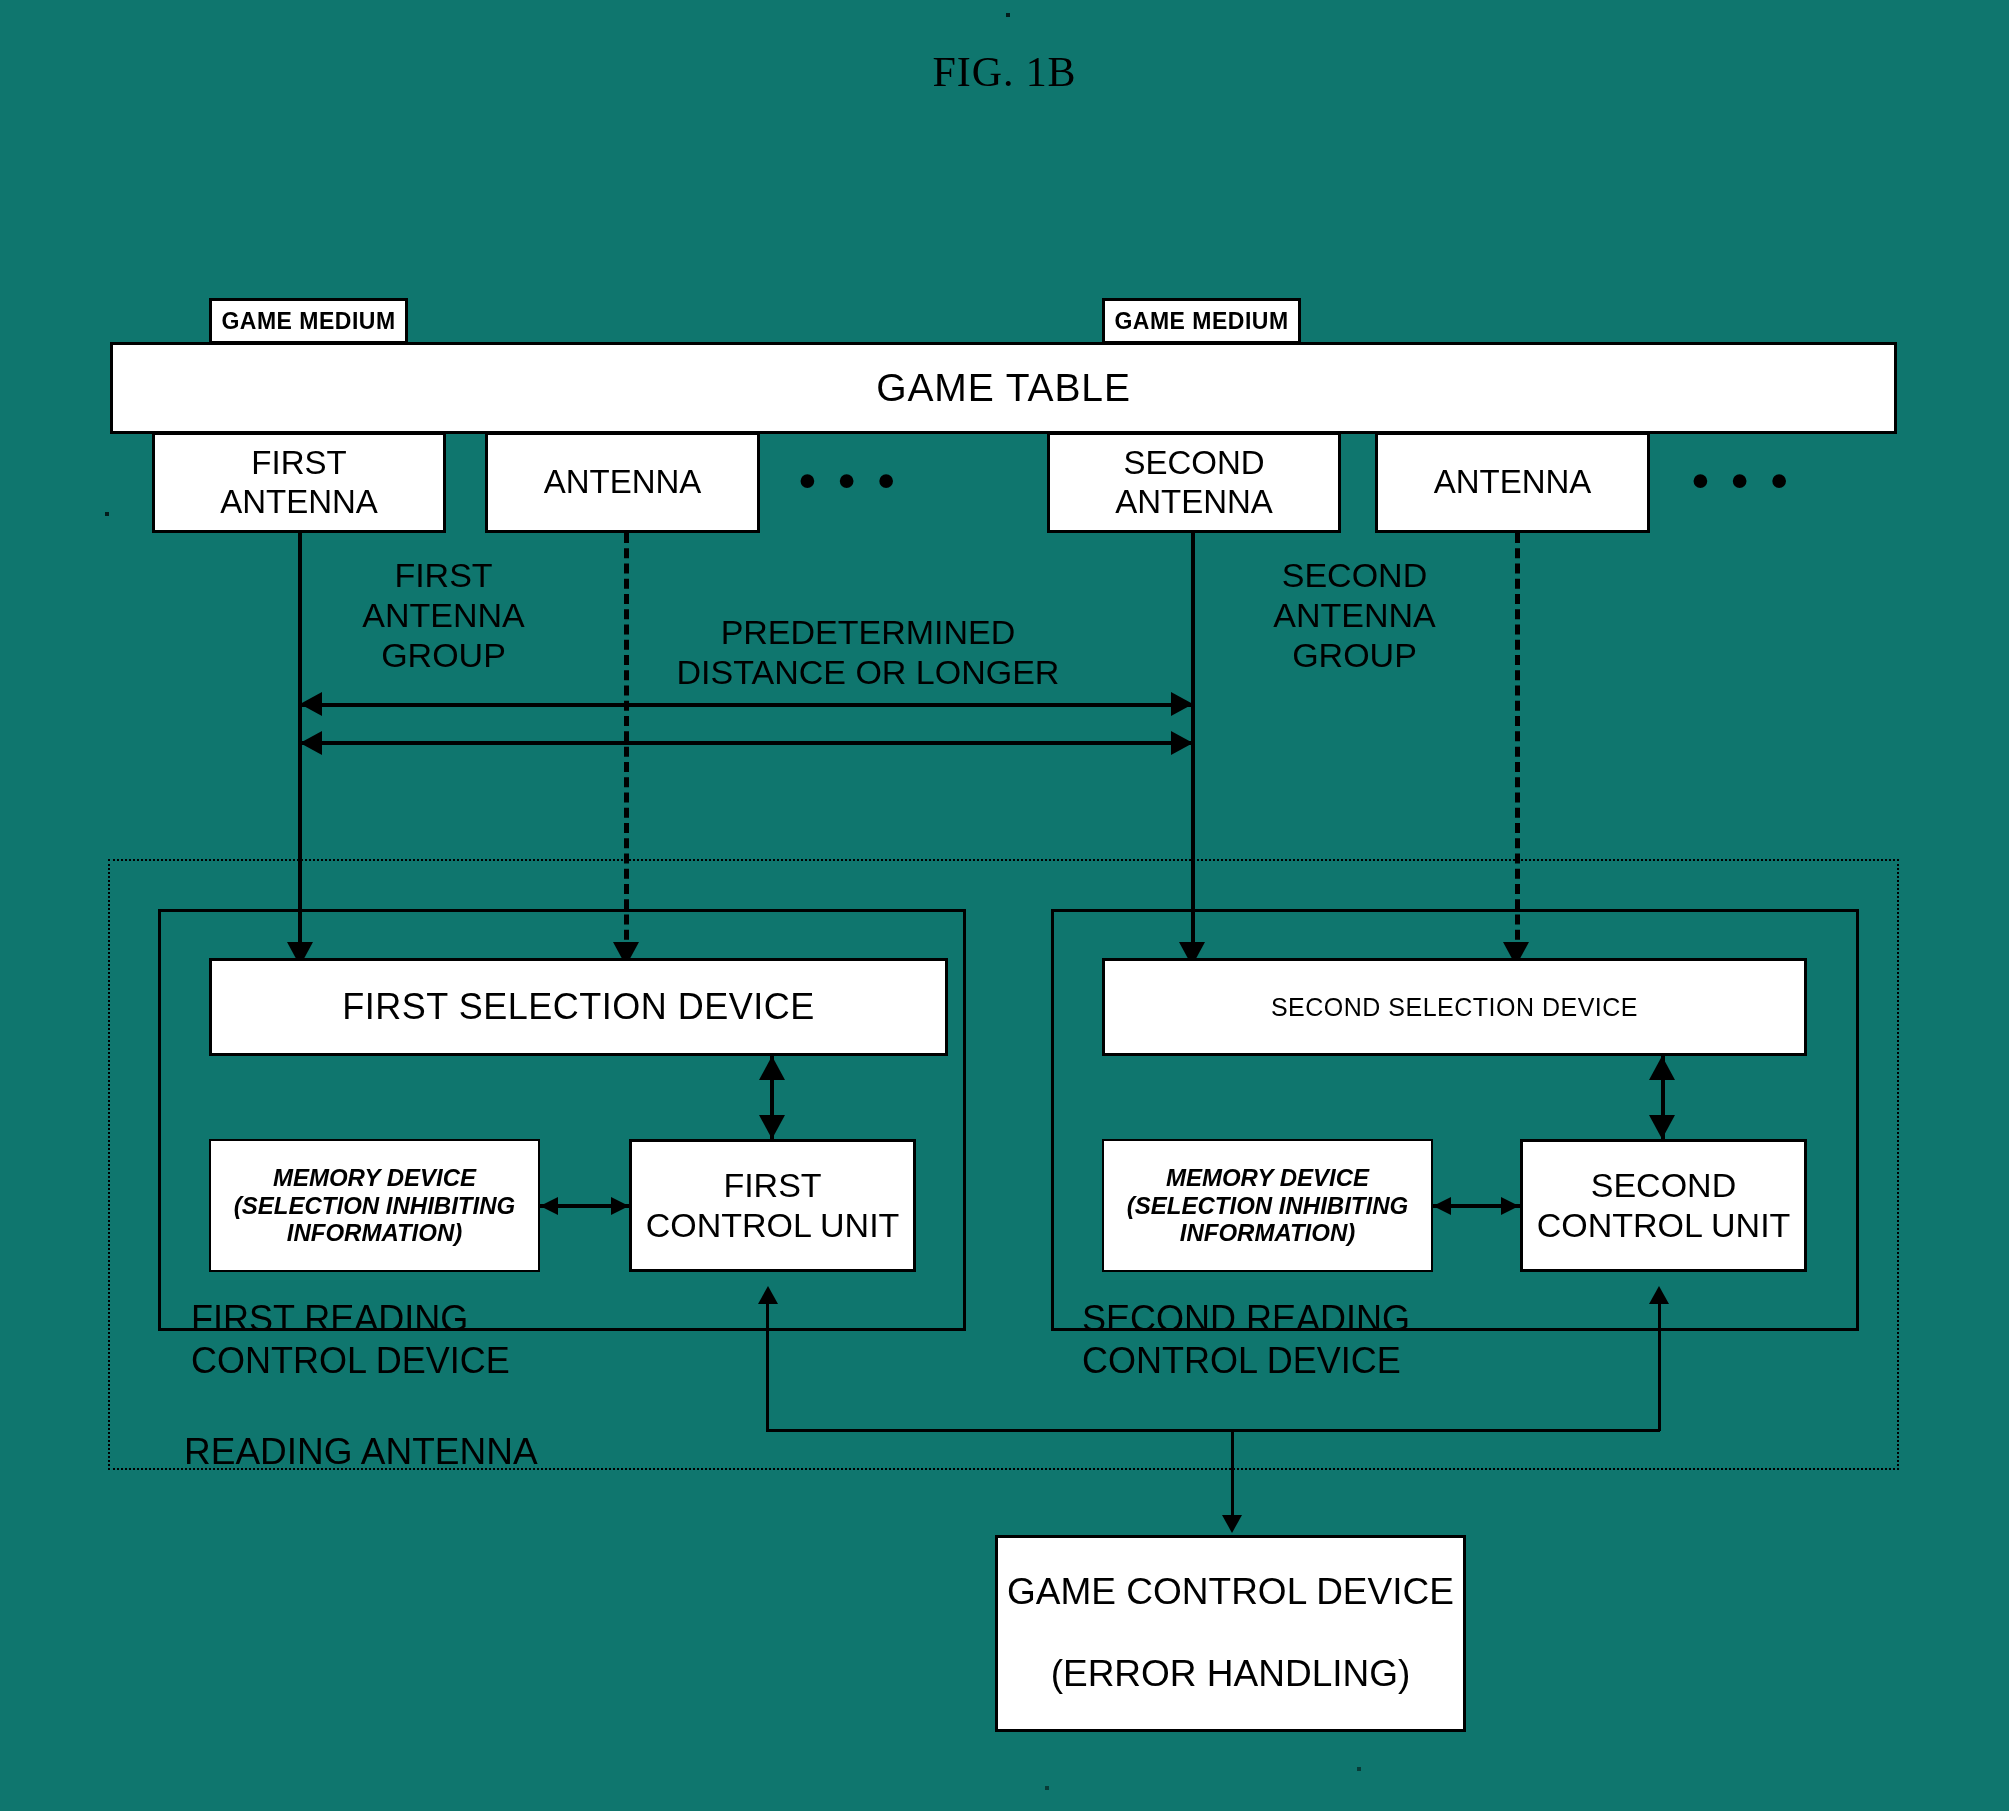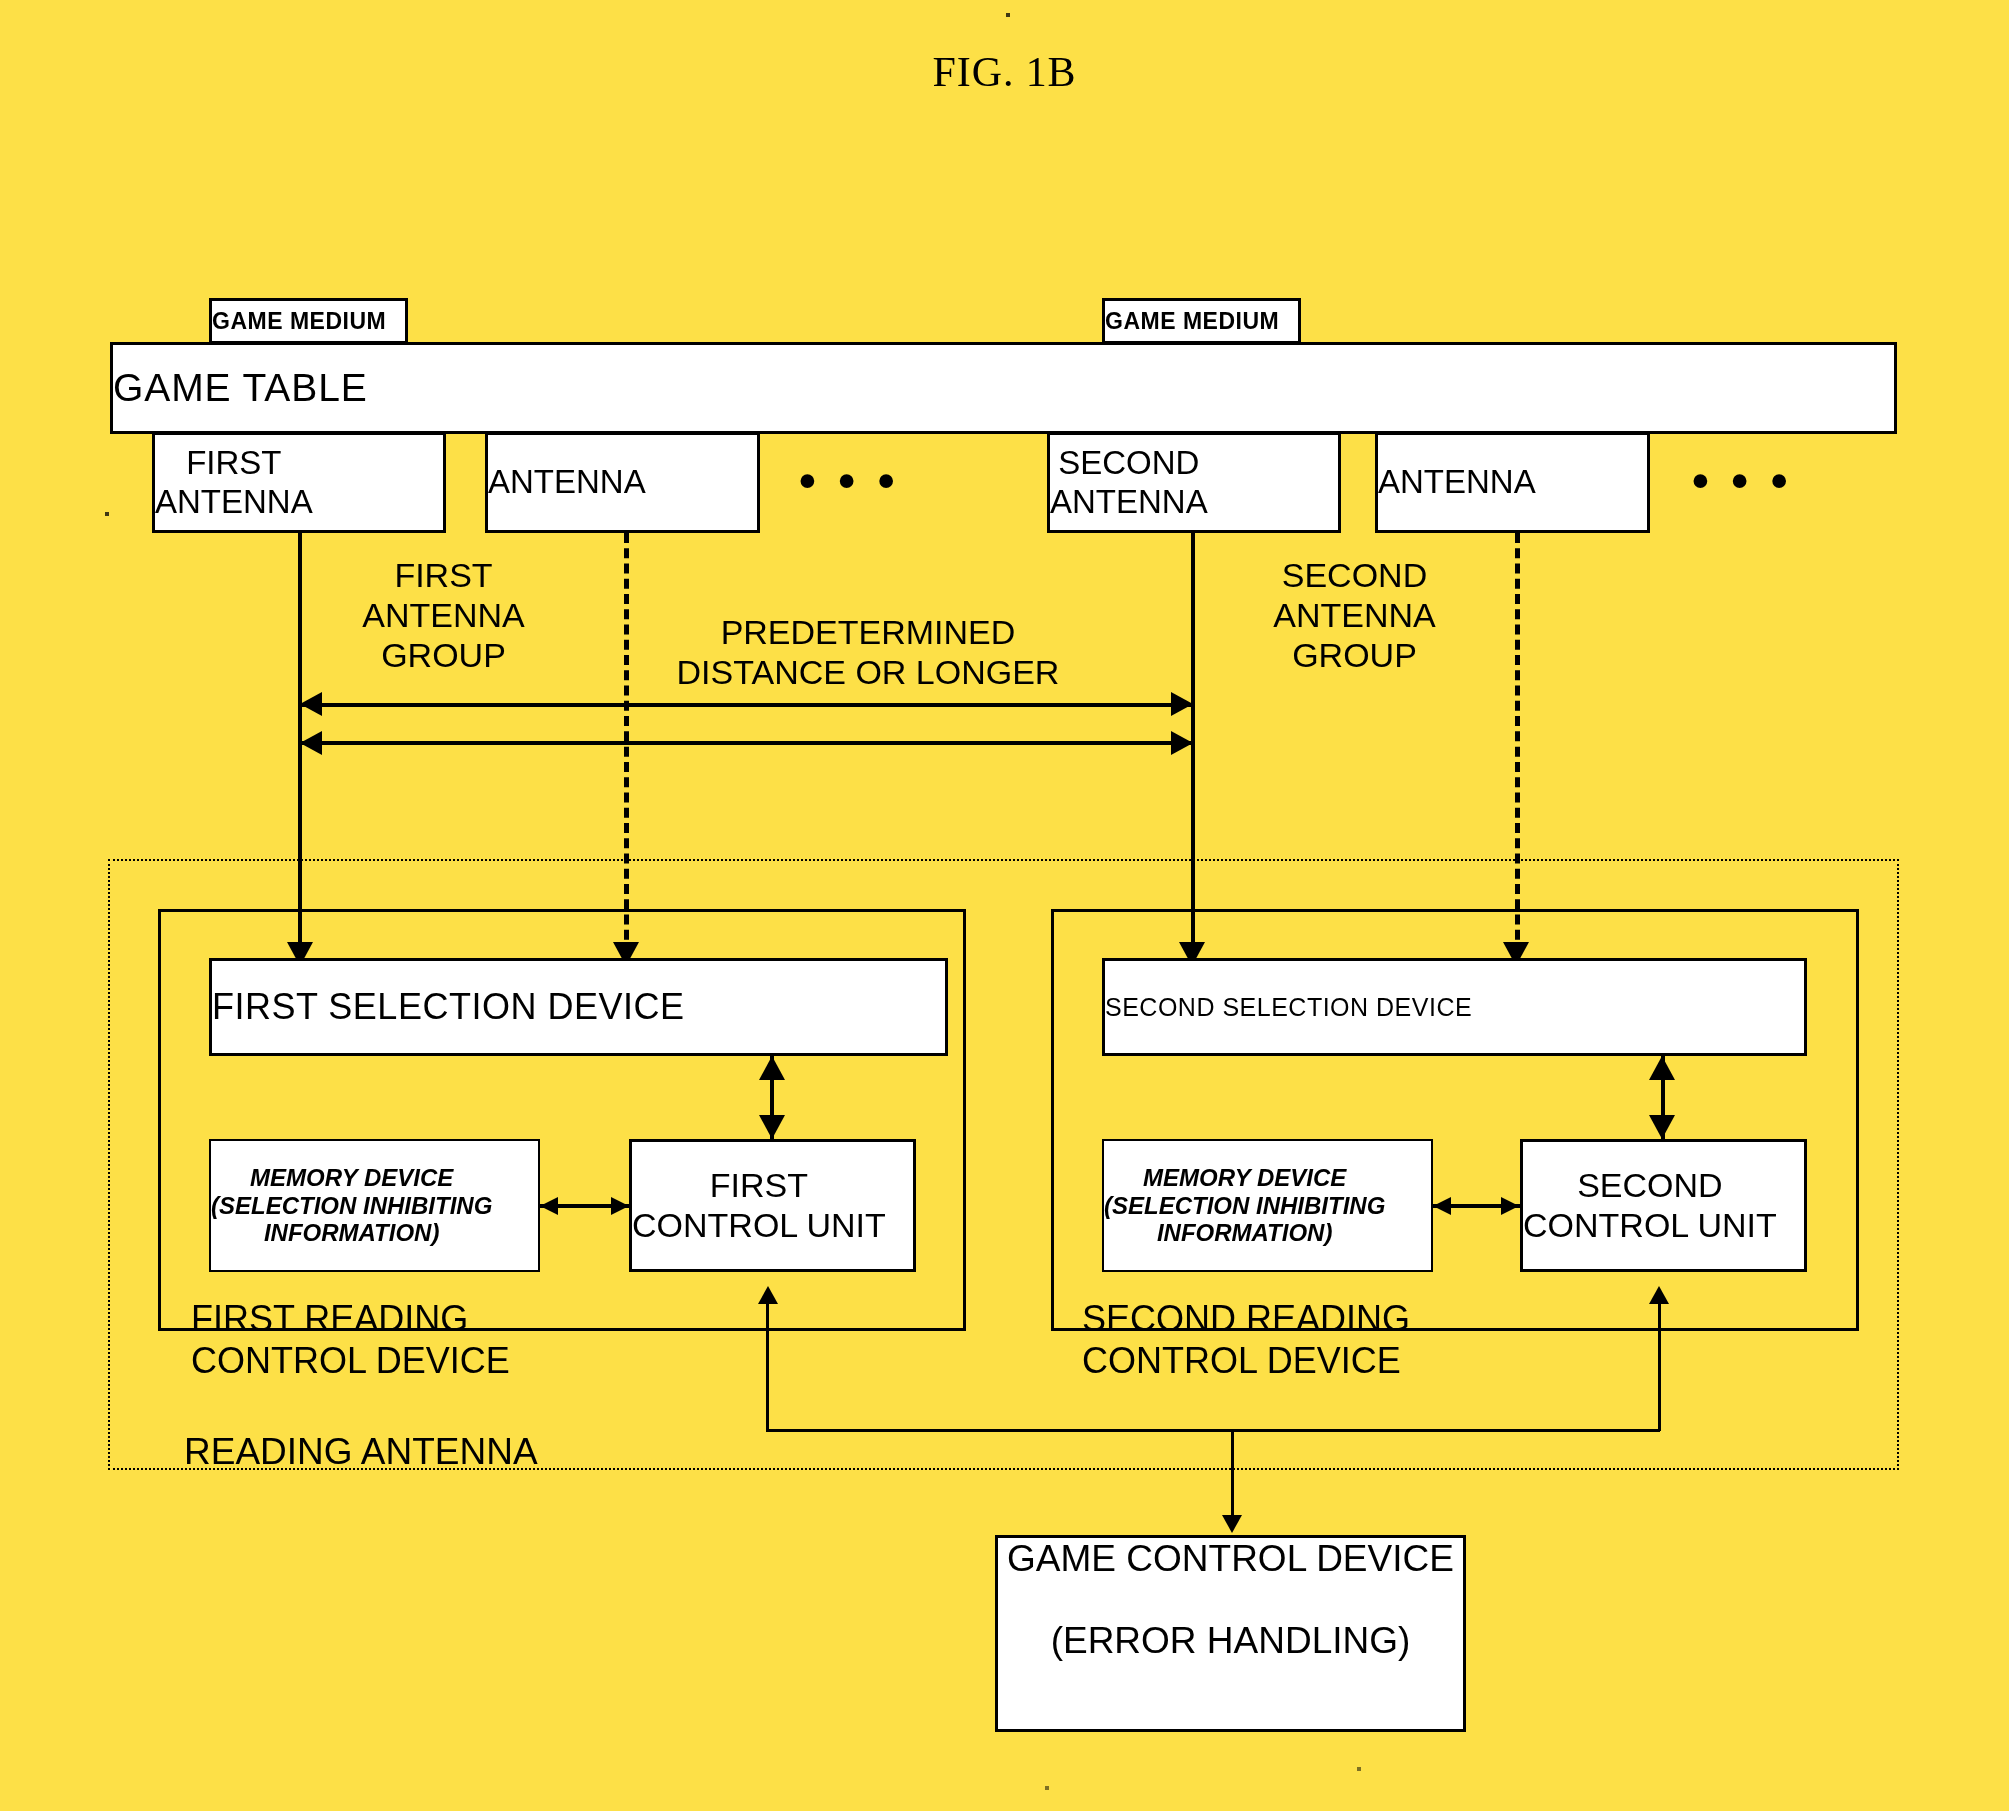--- a/index.html
+++ b/index.html
@@ -9,41 +9,42 @@
     background: #ffffff;
   }
   body {
     font-family: "Liberation Sans", sans-serif;
     color: #000000;
   }
   #page {
     position: relative;
     width: 2009px;
     height: 1812px;
-    background: #fde047;
+    background: #0f766e;
     overflow: hidden;
   }
   #fig-title {
     position: absolute;
     left: 0;
     top: 48px;
     width: 2009px;
     text-align: center;
     font-family: "Liberation Serif", serif;
     font-size: 42px;
     letter-spacing: 0.9px;
   }
   
   .box {
     position: absolute;
     box-sizing: border-box;
     border: 3.7px solid #000;
     background: #fff;
     display: flex;
     align-items: center;
+    justify-content: center;
     text-align: center;
     line-height: 1.16;
     font-weight: 400;
   }
   .box.thin { border-width: 2.8px; font-style: italic; }
   .dashbox {
     position: absolute;
     box-sizing: border-box;
     border: 2.8px dotted #000;
     background: transparent;

